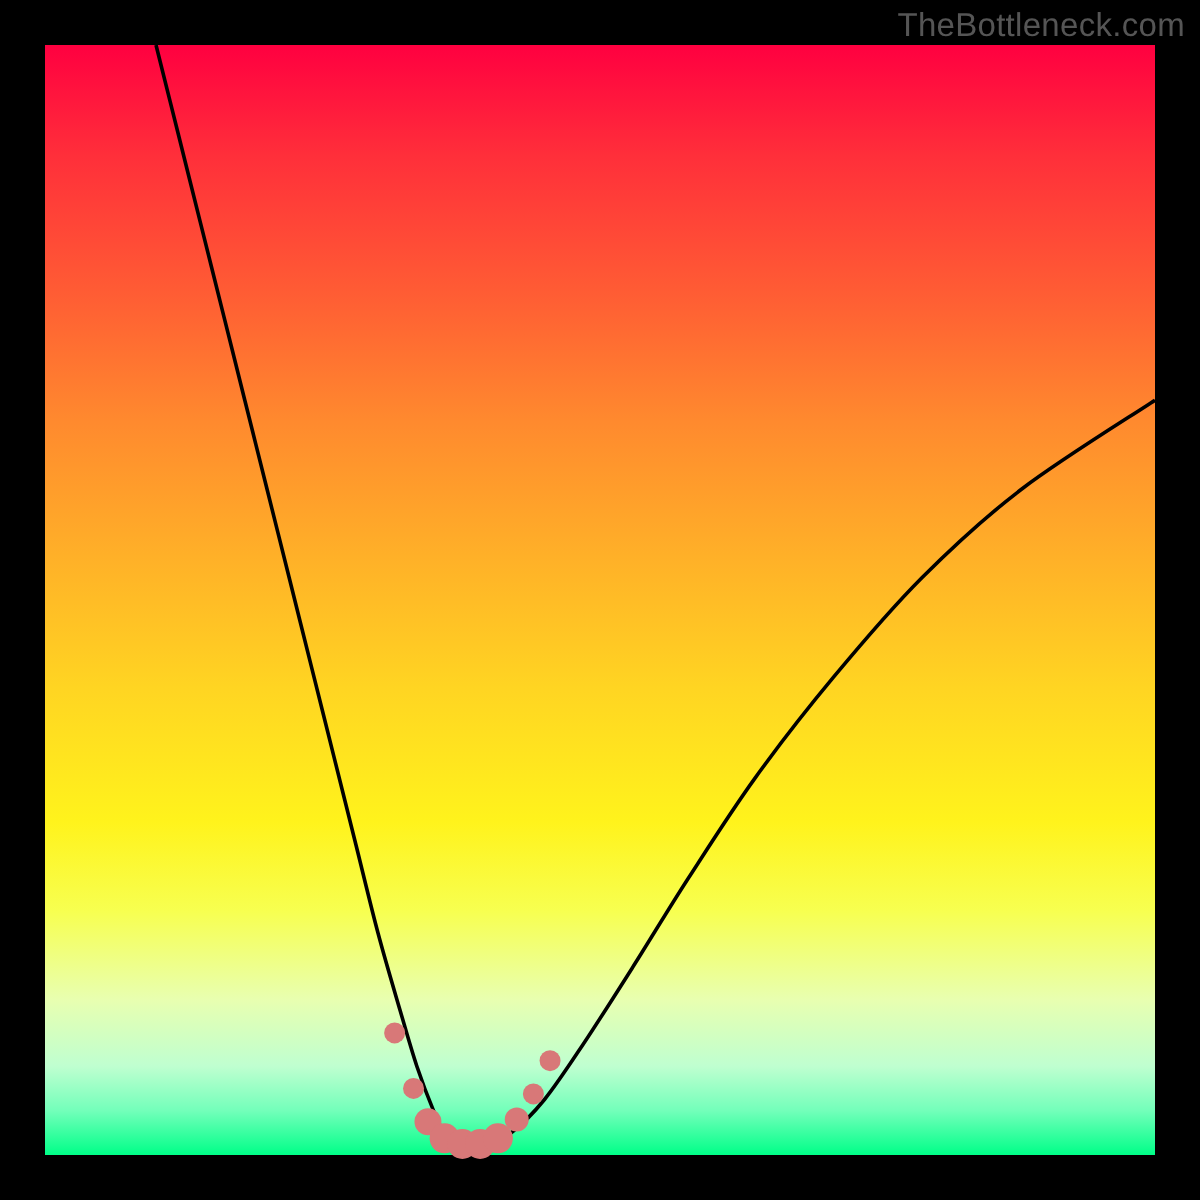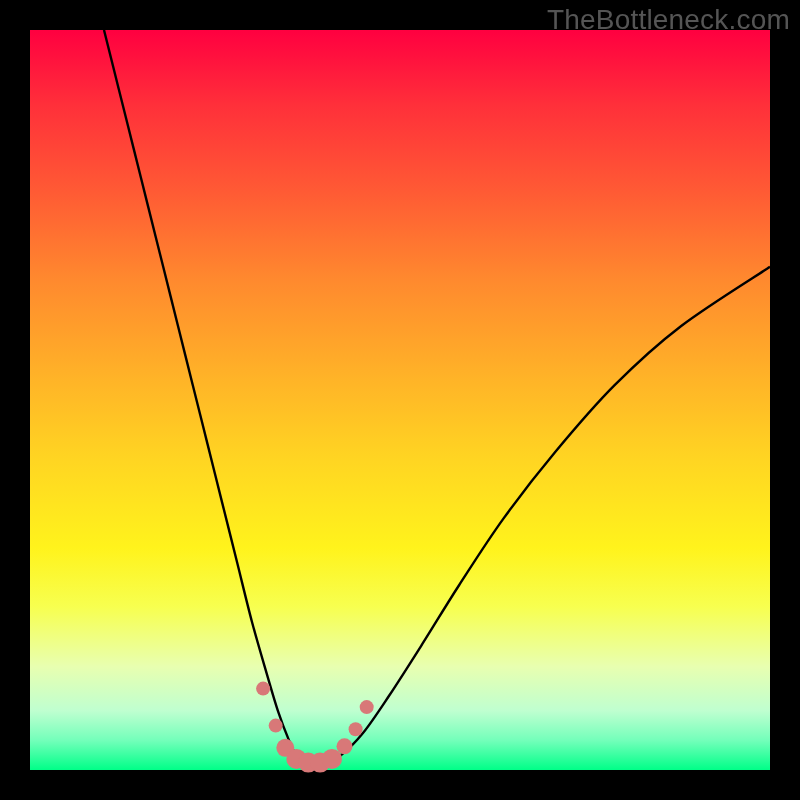--- a/index.html
+++ b/index.html
@@ -36,21 +36,21 @@
       #bfffd0 92%,
       #73ffba 96%,
       #00ff88 100%
     );
   }
   #watermark {
     position: absolute;
     top: 4px;
     right: 10px;
     color: #555;
-    font-size: 28px;
+    font-size: 22px;
     letter-spacing: 0.2px;
     user-select: none;
   }
   svg {
     position: absolute;
     left: 0;
     top: 0;
   }
 </style>
 </head>

